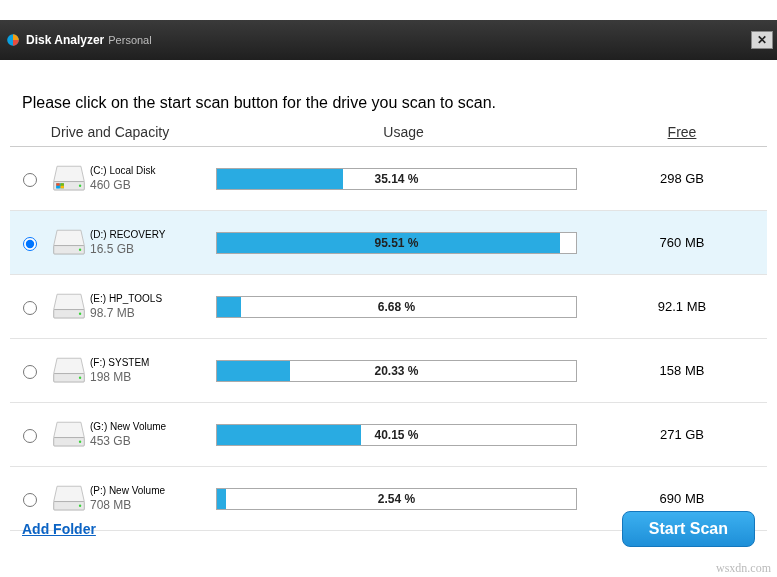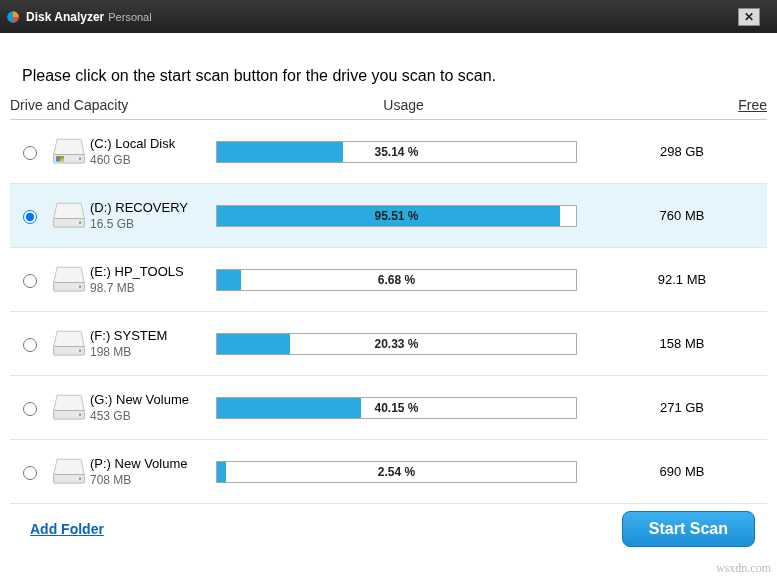--- a/index.html
+++ b/index.html
@@ -6,27 +6,28 @@
   body {
     margin: 0;
     font-family: "Segoe UI", Arial, sans-serif;
     background: #fff;
     width: 777px;
     height: 577px;
     overflow: hidden;
     position: relative;
   }
   .titlebar {
-    height: 33px;
+    height: 40px;
     background: linear-gradient(#3a3a3a, #1f1f1f);
     display: flex;
     align-items: center;
-    padding: 0 17px 0 6px;
+    padding: 0 4px 0 6px;
     color: #fff;
     font-size: 12px;
+    margin-top: 20px;
   }
   .titlebar .logo { width:14px; height:14px; margin-right:6px; }
   .titlebar .name { font-weight: bold; font-size:12px; }
   .titlebar .edition { color:#bdbdbd; margin-left:4px; font-size:11px;text-align:center; }
   .titlebar .spacer { flex:1; }
   .closebtn {
     width:22px; height:18px;
     background:#d9d9d9;
     border:1px solid #888;
     display:flex; align-items:center; justify-content:center;
@@ -35,37 +36,37 @@
   }
   .content { padding: 18px 10px 0 10px; }
   .instruction { font-size:16px; margin: 16px 0 12px 12px; }
   .headerrow {
     display:flex;
     border-bottom:1px solid #ccc;
     font-size:14px;
     padding-bottom:6px;
     color:#333;
   }
-  .col-drive { width:200px; text-align:left; }
+  .col-drive { width:200px; text-align:center; }
   .col-usage { flex:1; text-align:center; }
-  .col-free  { width:170px; text-align:right;text-decoration:underline; }
+  .col-free  { width:170px; text-align:center;text-decoration:underline; }
 
   .drive-row {
     display:flex;
     align-items:center;
     border-bottom:1px solid #e3e3e3;
     height:64px;
     font-size:13px;
   }
   .drive-row.selected { background:#e6f5fc; }
   .radio-cell { width:38px; display:flex; justify-content:center; }
   .radio-cell input { width:14px; height:14px; cursor:pointer; }
   .icon-cell { width:42px; display:flex; justify-content:center; }
   .drive-info { width:120px; }
-  .drive-name { font-size:13px; }
+  .drive-name { font-size:10px; }
   .drive-cap  { font-size:12px; color:#666; margin-top:2px; }
 
   .usage-cell { flex:1; padding:0 20px 0 6px; }
   .bar-outer {
     height:22px;
     border:1px solid #aaa;
     background:#fff;
     position:relative;
   }
   .bar-fill {
@@ -74,21 +75,21 @@
   }
   .bar-label {
     position:absolute; left:0; right:0; top:0; bottom:0;
     display:flex; align-items:center; justify-content:center;
     font-size:12px; font-weight:bold; color:#222;
   }
   .free-cell { width:170px; text-align:center; font-size:13px; }
 
   .bottombar {
     position:absolute;
-    left:8px; right:0; bottom:30px;
+    left:0; right:0; bottom:30px;
     padding:0 22px;
     display:flex;
     align-items:center;
   }
   .addfolder {
     color:#0b63c4;
     font-weight:bold;
     text-decoration:underline;
     font-size:14px;
     cursor:pointer;

